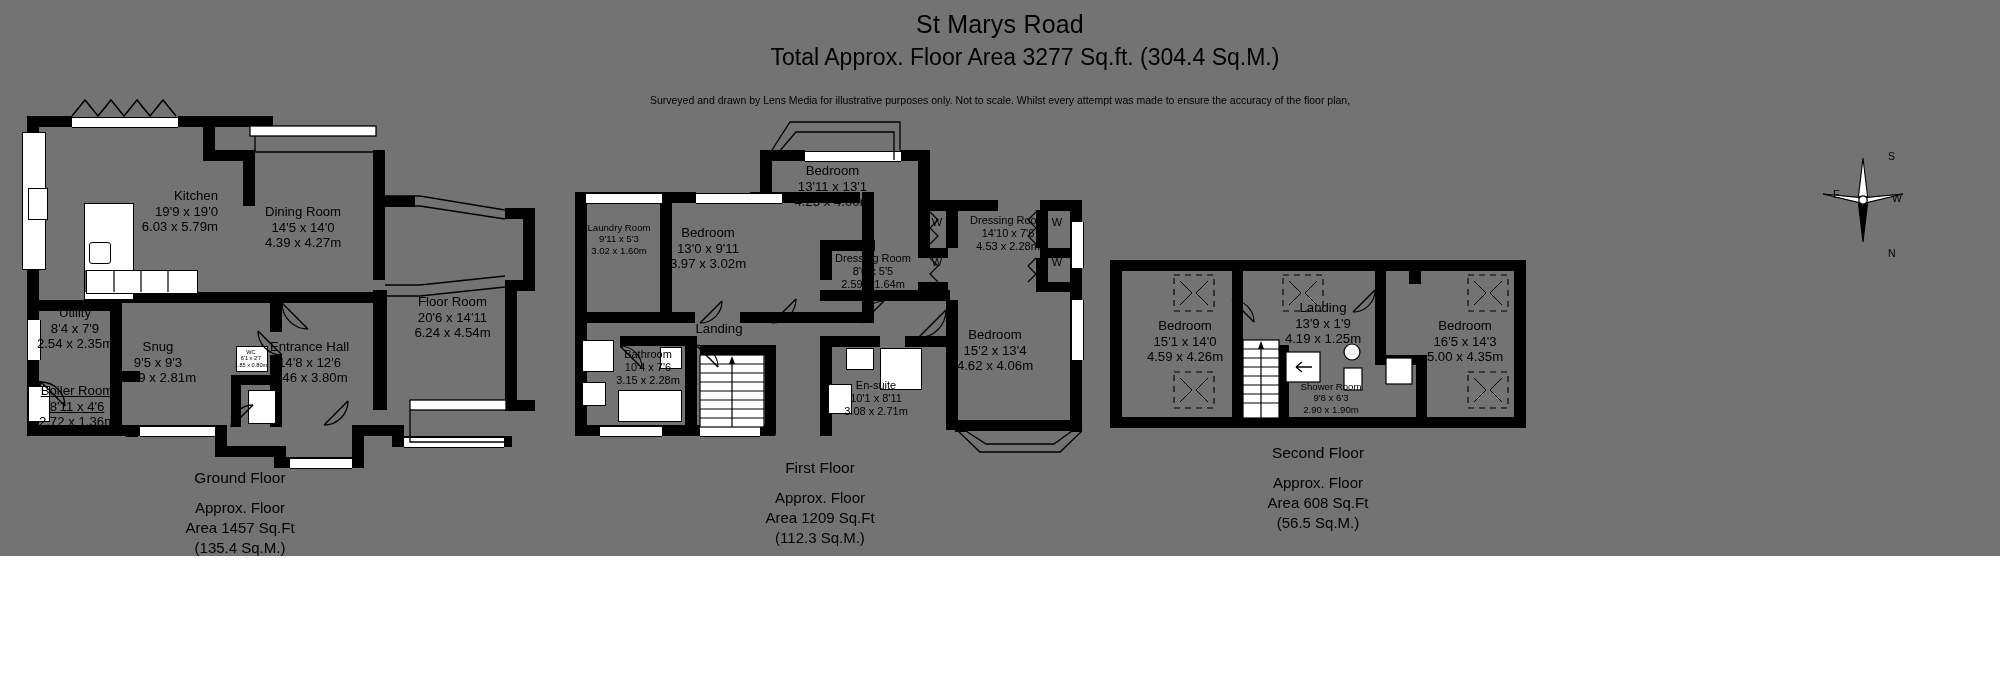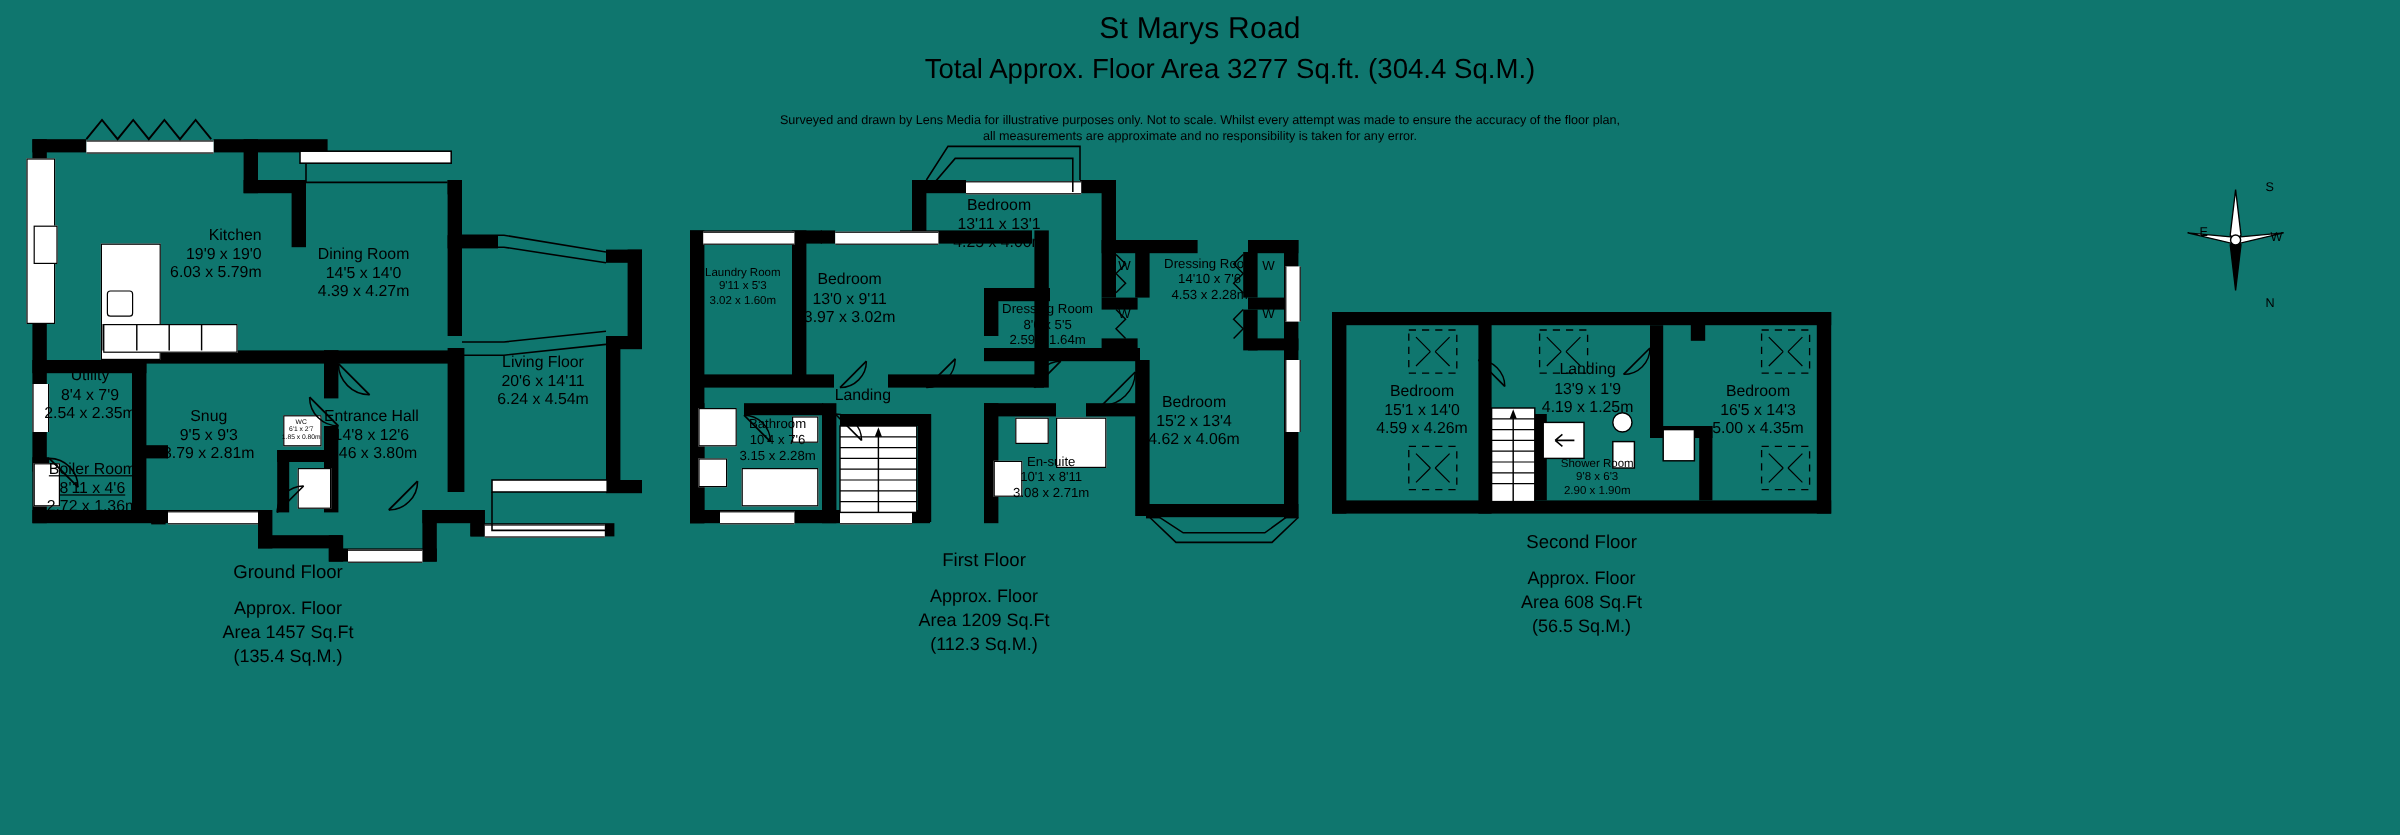--- a/index.html
+++ b/index.html
@@ -1,19 +1,19 @@
 <!DOCTYPE html>
 <html><head>
 <meta charset="utf-8">
 <title>St Marys Road Floor Plan</title>
 <style>
   html,body{margin:0;padding:0;background:#ffffff;}
   body{width:2000px;height:696px;overflow:hidden;
        font-family:"Liberation Sans",sans-serif;color:#000;}
-  #page{position:relative;width:2000px;height:696px;background:#0f766e;}
+  #page{position:relative;width:2000px;height:556px;background:#737373;}
 
   
   .hdr{position:absolute;left:0;width:2000px;text-align:center;}
   #title{top:10px;font-size:25px;letter-spacing:.2px;}
   #subtitle{top:44px;font-size:23px;padding-left:25px;}
   #disc1{top:94px;font-size:10.5px;}
   #disc2{top:108px;font-size:10.5px;}
 
   
   .cap{position:absolute;text-align:center;font-size:15px;line-height:20px;}
@@ -41,21 +41,20 @@
   .cmp{position:absolute;font-size:10.5px;}
 </style>
 </head>
 <body>
 
 <div id="page">
 
   <div class="hdr" id="title">St Marys Road</div>
   <div class="hdr" id="subtitle">Total Approx. Floor Area 3277 Sq.ft. (304.4 Sq.M.)</div>
   <div class="hdr" id="disc1">Surveyed and drawn by Lens Media for illustrative purposes only. Not to scale. Whilst every attempt was made to ensure the accuracy of the floor plan,</div>
-  <div class="hdr" id="disc2">all measurements are approximate and no responsibility is taken for any error.</div>
 
   <div>
     <svg class="ov">
       <g transform="translate(1863,200)">
         <polygon points="0,-42 4.5,-4 0,0 -4.5,-4" fill="#fff" stroke="#000" stroke-width="1.1"></polygon>
         <polygon points="0,42 4.5,4 0,0 -4.5,4" fill="#000" stroke="#000" stroke-width="1.1"></polygon>
         <polygon points="-40,-6 -4,-2.6 0,0 -4,2.6" fill="#fff" stroke="#000" stroke-width="1.1"></polygon>
         <polygon points="40,-6 4,-2.6 0,0 4,2.6" fill="#fff" stroke="#000" stroke-width="1.1"></polygon>
         <circle cx="0" cy="0" r="4.2" fill="#fff" stroke="#000" stroke-width="1.2"></circle>
       </g>
@@ -162,30 +161,30 @@
       <span class="nm">Kitchen</span>
       <span class="d1">19'9 x 19'0</span>
       <span class="d2">6.03 x 5.79m</span>
     </div>
     <div class="rl" style="left:248px;top:204px;width:110px;">
       <span class="nm">Dining Room</span>
       <span class="d1">14'5 x 14'0</span>
       <span class="d2">4.39 x 4.27m</span>
     </div>
     <div class="rl" style="left:395px;top:294px;width:115px;">
-      <span class="nm">Living Floor</span>
+      <span class="nm">Floor Room</span>
       <span class="d1">20'6 x 14'11</span>
       <span class="d2">6.24 x 4.54m</span>
     </div>
     <div class="rl" style="left:25px;top:305px;width:100px;">
       <span class="nm">Utility</span>
       <span class="d1">8'4 x 7'9</span>
       <span class="d2">2.54 x 2.35m</span>
     </div>
-    <div class="rl" style="left:124px;top:339px;width:100px;">
+    <div class="rl" style="left:108px;top:339px;width:100px;">
       <span class="nm">Snug</span>
       <span class="d1">9'5 x 9'3</span>
       <span class="d2">3.79 x 2.81m</span>
     </div>
     <div class="rl" style="left:252px;top:339px;width:115px;">
       <span class="nm">Entrance Hall</span>
       <span class="d1">14'8 x 12'6</span>
       <span class="d2">4.46 x 3.80m</span>
     </div>
     <div class="rl" style="left:22px;top:383px;width:110px;text-decoration:underline;">

